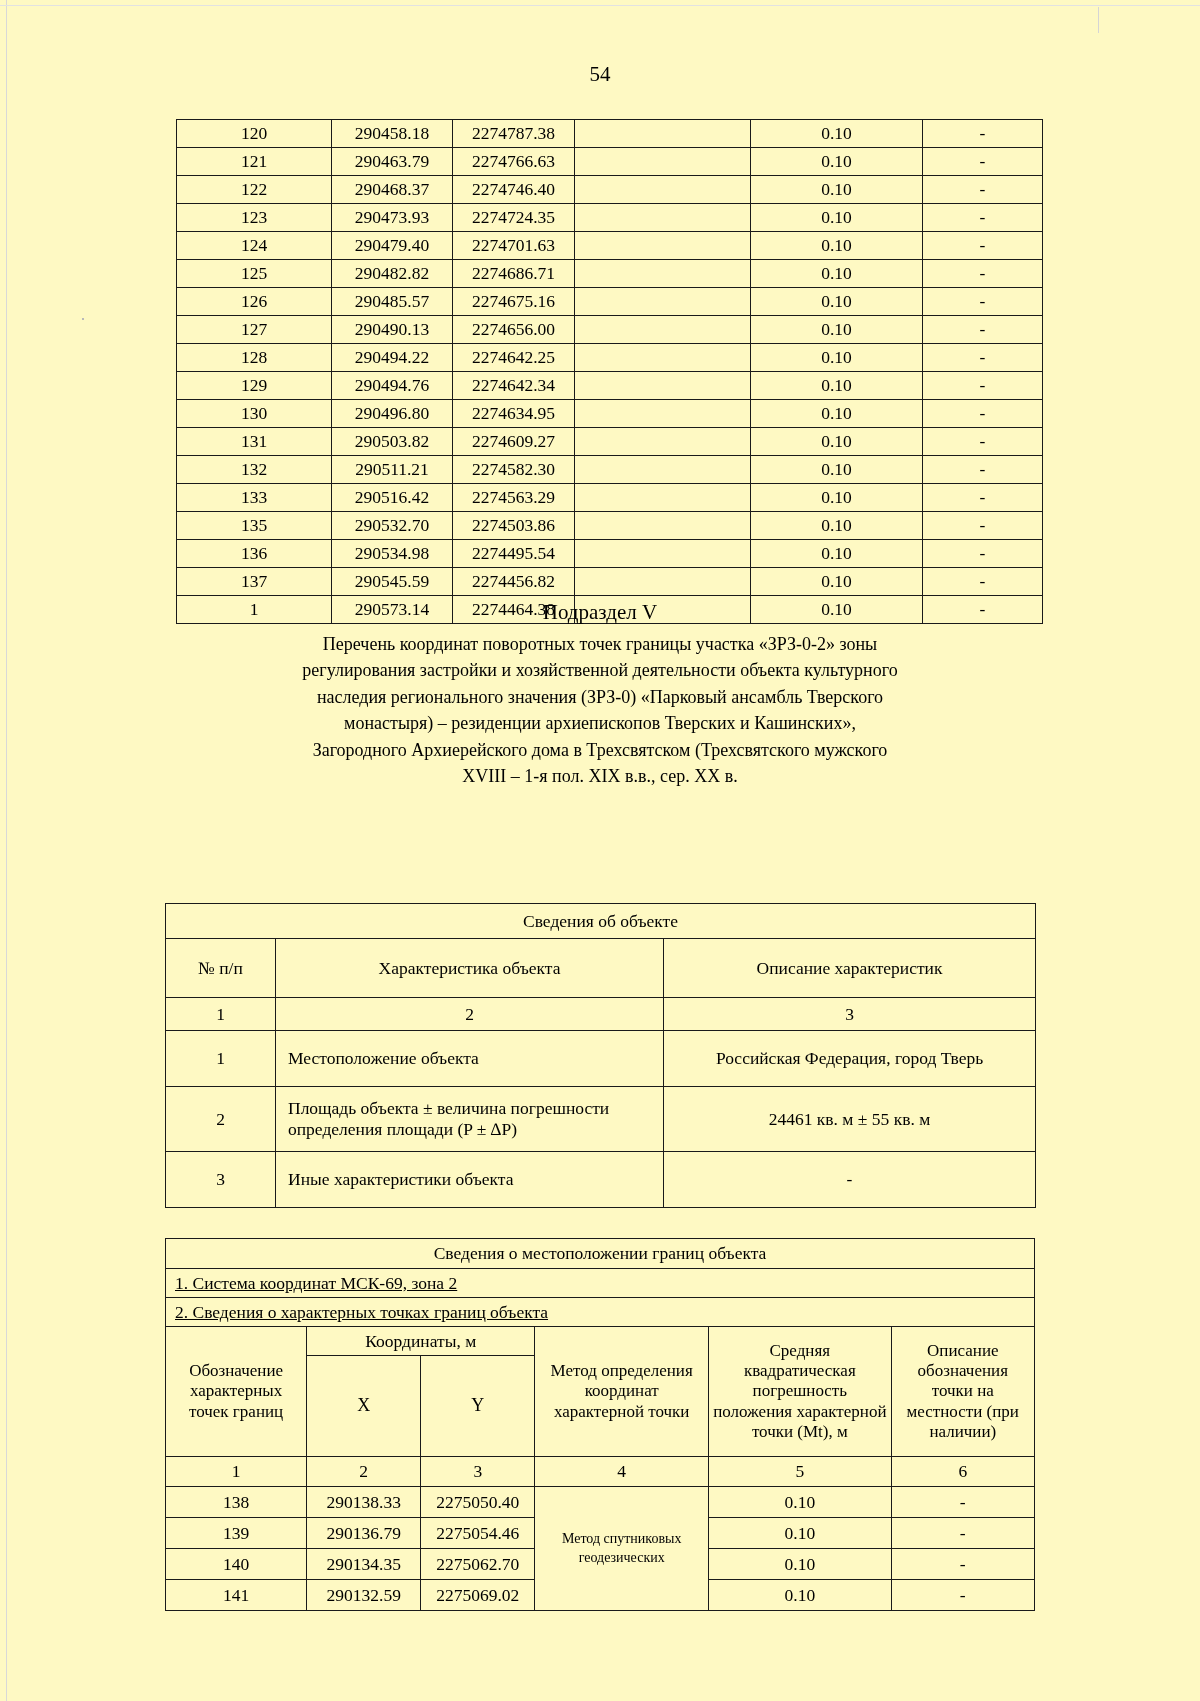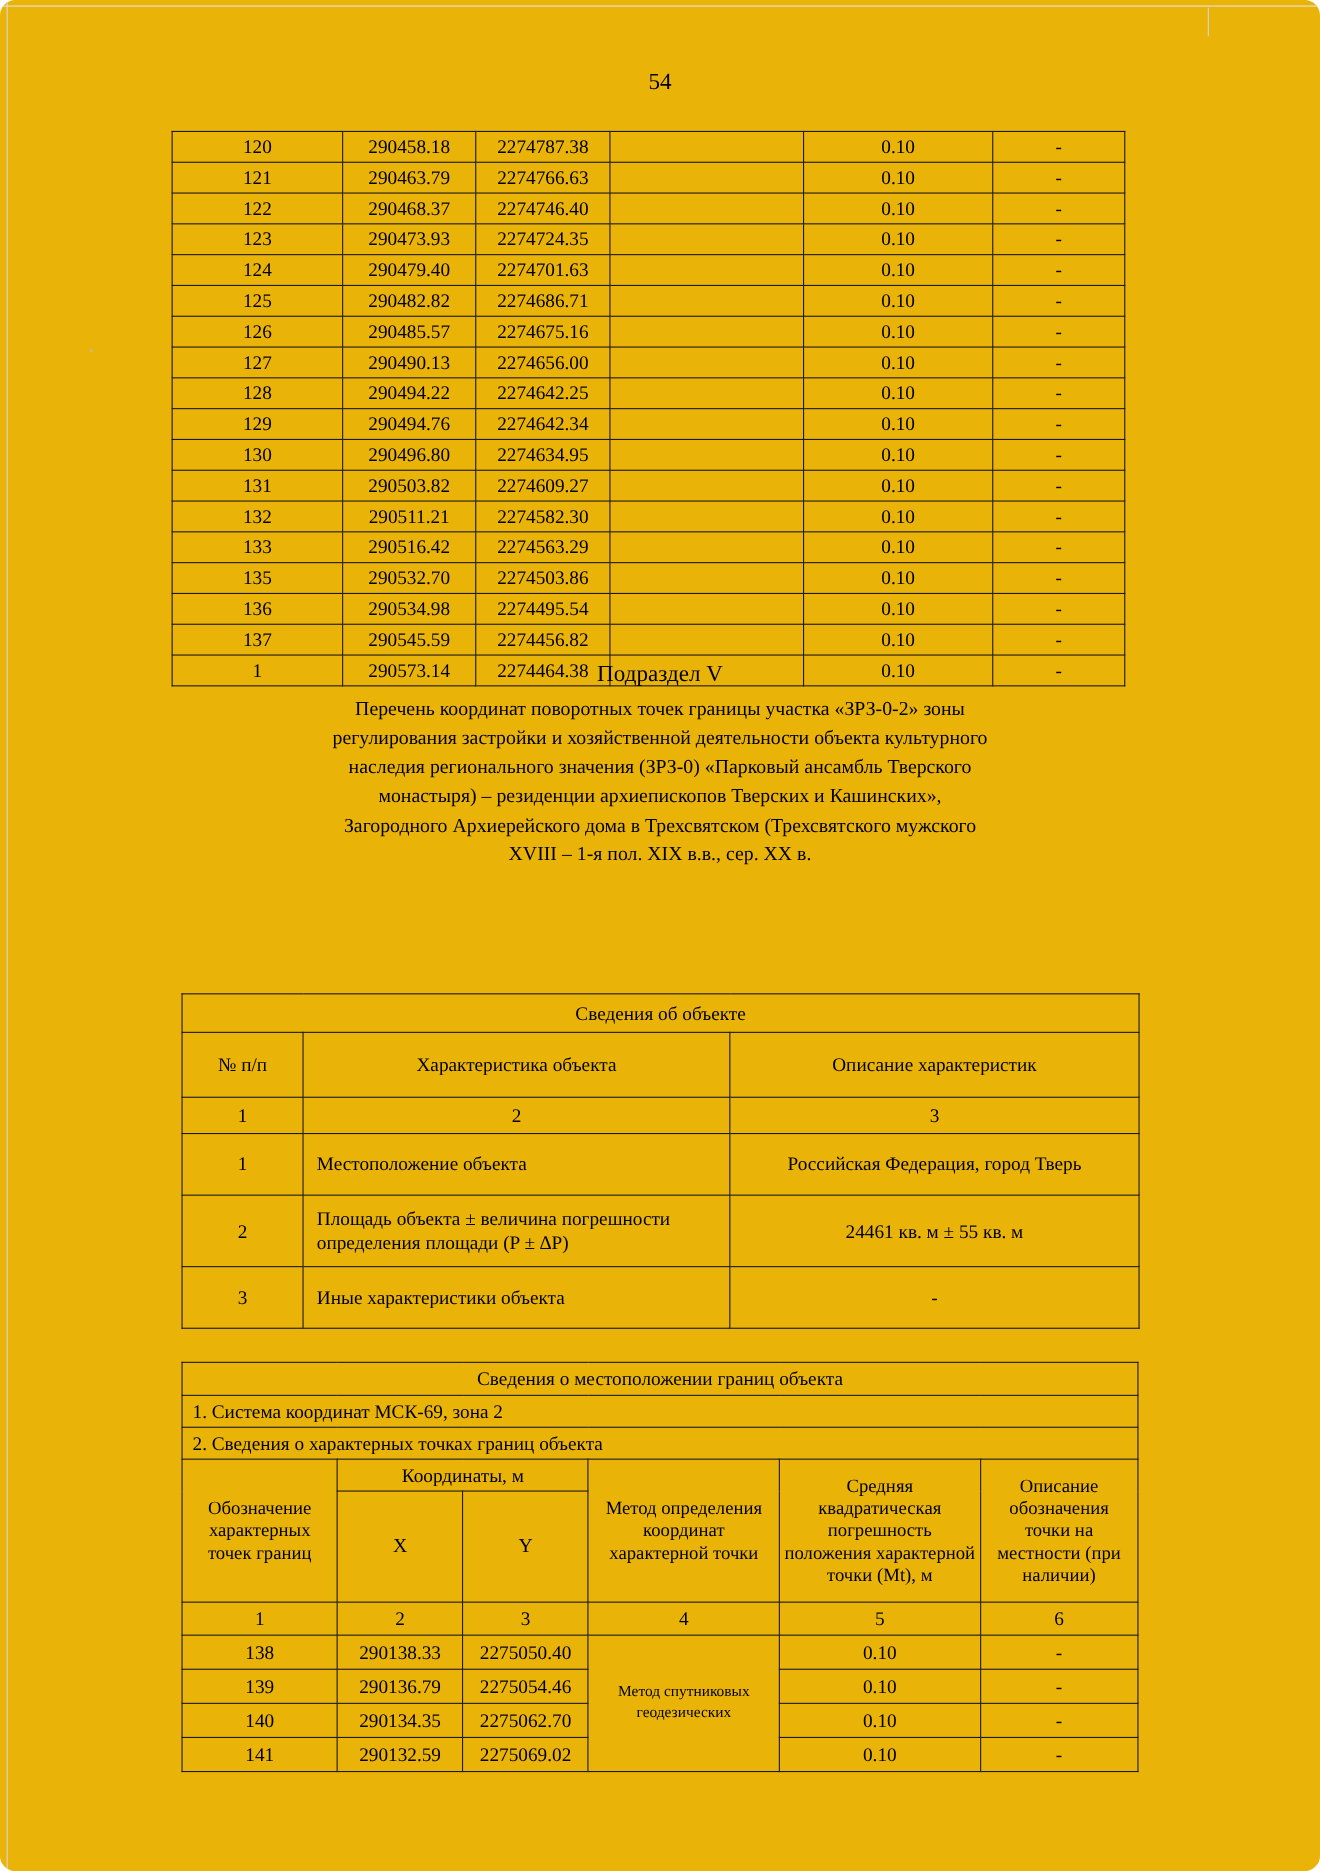--- a/index.html
+++ b/index.html
@@ -8,24 +8,23 @@
     background: #ffffff;
   }
   body {
     font-family: "Liberation Serif", "DejaVu Serif", serif;
     color: #000000;
   }
   .page {
     position: relative;
     width: 1200px;
     height: 1701px;
-    background: #eab308;
+    background: #fef9c3;
     box-sizing: border-box;
     overflow: hidden;
-    border-radius: 14px;
   }
   
   .scan-edge-left {
     position: absolute;
     left: 6px; top: 0; width: 1px; height: 1701px;
     background: #d8d8d8;
   }
   .scan-edge-top {
     position: absolute;
     left: 0; top: 5px; width: 1200px; height: 1px;
@@ -55,21 +54,21 @@
     text-align: center;
     vertical-align: middle;
     font-weight: normal;
     line-height: 1.18;
   }
   td.blank-cell { border-left: 1px solid #1a1a1a; border-right: 1px solid #1a1a1a; border-top: none; border-bottom: none; }
 
   
   .t1-wrap {
     position: absolute;
-    left: 156px;
+    left: 176px;
     top: 119px;
     width: 866px;
   }
   table.t1 { width: 866px; }
   table.t1 td { height: 25px; }
   table.t1 .c-num   { width: 155px; }
   table.t1 .c-x     { width: 121px; }
   table.t1 .c-y     { width: 122px; }
   table.t1 .c-meth  { width: 176px; }
   table.t1 .c-mt    { width: 172px; }
@@ -111,21 +110,21 @@
 
   
   .t3-wrap {
     position: absolute;
     left: 165px;
     top: 1238px;
     width: 870px;
   }
   table.t3 { width: 870px; }
   table.t3 td.cap { height: 27px; }
-  table.t3 td.note { height: 26px; text-align: left; padding-left: 9px; }
+  table.t3 td.note { height: 26px; text-align: left; padding-left: 9px; text-decoration: underline; }
   table.t3 .h-oboz { width: 130px; }
   table.t3 .h-x    { width: 105px; }
   table.t3 .h-y    { width: 105px; }
   table.t3 .h-met  { width: 160px; }
   table.t3 .h-mt   { width: 168px; }
   table.t3 .h-des  { width: 132px; }
   table.t3 td.hdrtall { height: 124px; vertical-align: middle; font-size: 17px; }
   table.t3 td.coordhdr { height: 26px; }
   table.t3 td.xyhdr { height: 98px; font-size: 18px; }
   table.t3 td.numrow { height: 27px; }

